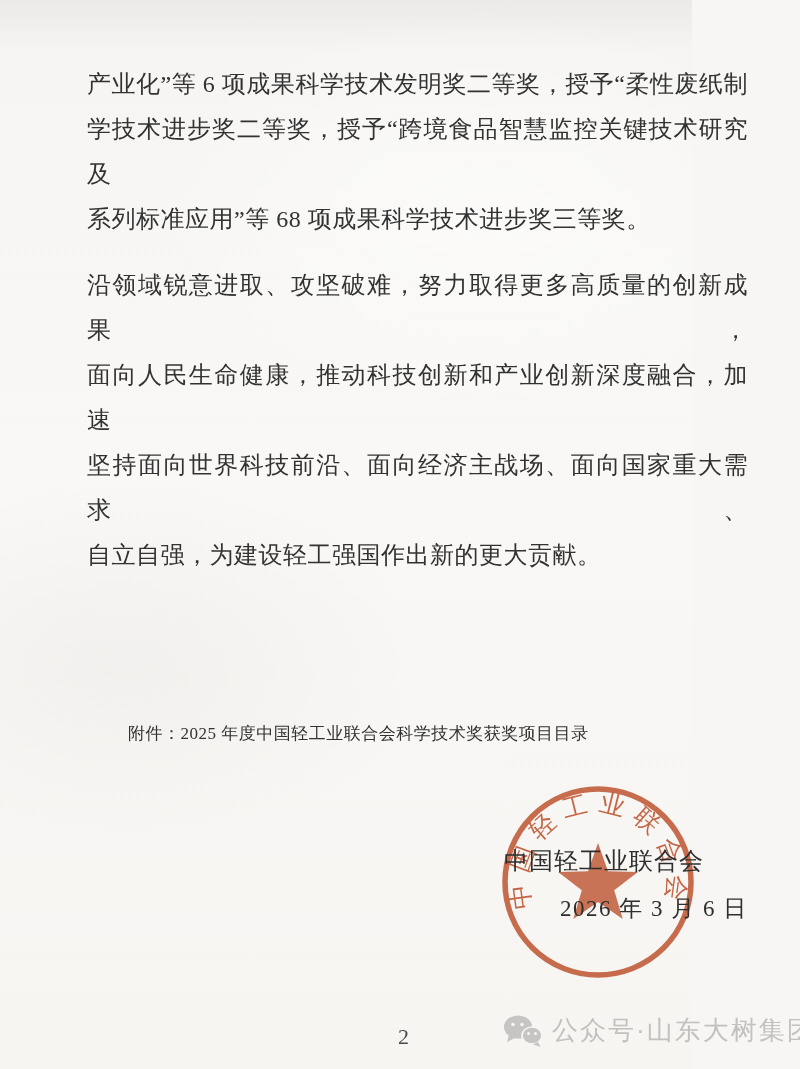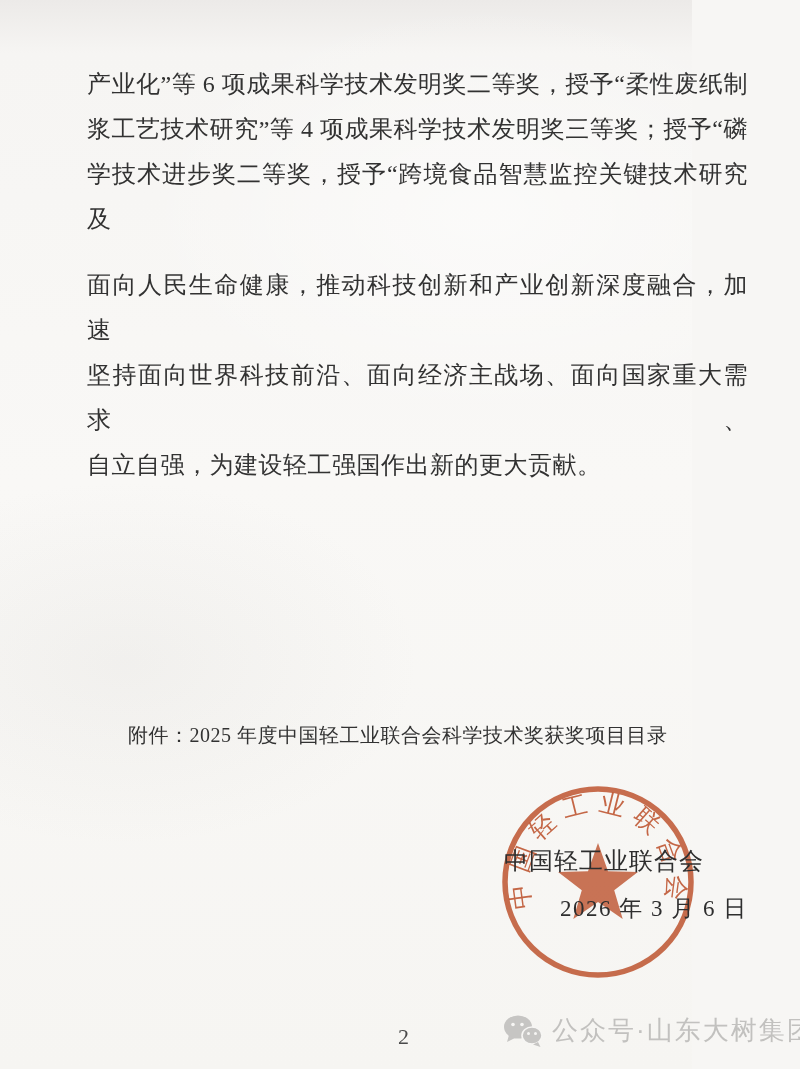--- a/index.html
+++ b/index.html
@@ -25,21 +25,21 @@
   .body-text{
     position:absolute;left:87px;top:62px;width:661px;
     font-size:24px;line-height:45px;letter-spacing:.5px;
   }
   .line{white-space:nowrap;}
   .line.j{white-space:normal;text-align:justify;text-align-last:justify;}
   .para2{margin-top:21px;}
   .para2 .indent{text-indent:2.1em;}
   .attachment{
     position:absolute;left:128px;top:722px;
-    font-size:20px;letter-spacing:.5px;white-space:nowrap;
+    font-size:17px;letter-spacing:.5px;white-space:nowrap;
   }
   .seal{position:absolute;left:493px;top:777px;z-index:1;mix-blend-mode:multiply;}
   .sig-org{
     position:absolute;left:504px;top:845px;z-index:2;
     font-size:24px;letter-spacing:1px;white-space:nowrap;color:#2e2e2e;
   }
   .sig-date{
     position:absolute;left:516px;top:893px;z-index:2;
     font-size:23px;letter-spacing:1.5px;white-space:nowrap;color:#2e2e2e;margin-left:44px;
   }
@@ -58,24 +58,25 @@
   }
 </style>
 </head>
 <body>
 
 <div class="page">
 
   <div class="body-text">
     <div class="para para1">
       <div class="line j">产业化”等 6 项成果科学技术发明奖二等奖，授予“柔性废纸制</div>
-      <div class="line j">浆工艺技术研究”等 4 项成果科学技术发明奖三等奖；授予“磷</div>
       <div class="line j">学技术进步奖二等奖，授予“跨境食品智慧监控关键技术研究及</div>
+      <div class="line">系列标准应用”等 68 项成果科学技术进步奖三等奖。</div>
     </div>
     <div class="para para2">
+      <div class="line j">沿领域锐意进取、攻坚破难，努力取得更多高质量的创新成果，</div>
       <div class="line j">面向人民生命健康，推动科技创新和产业创新深度融合，加速</div>
       <div class="line j">坚持面向世界科技前沿、面向经济主战场、面向国家重大需求、</div>
       <div class="line">自立自强，为建设轻工强国作出新的更大贡献。</div>
     </div>
   </div>
 
   <div class="attachment">附件：2025 年度中国轻工业联合会科学技术奖获奖项目目录</div>
 
   <svg class="seal" width="210" height="210" viewBox="0 0 210 210">
     <circle cx="105" cy="105" r="93" fill="none" stroke="#c2512a" stroke-width="5.5" opacity="0.82"></circle>

